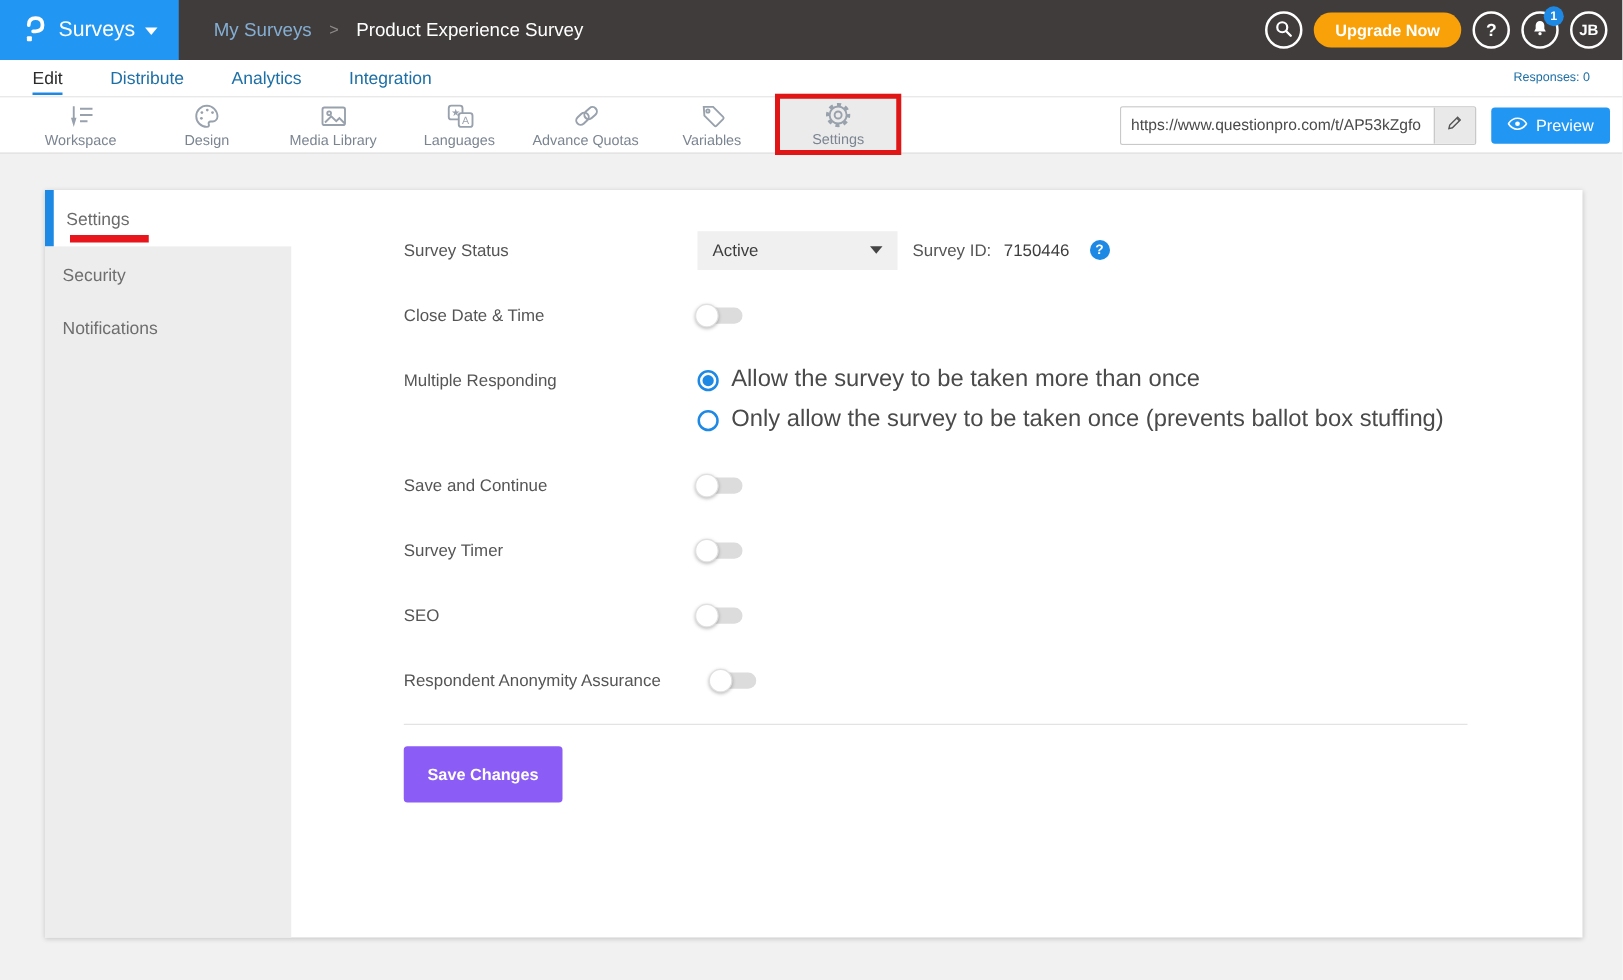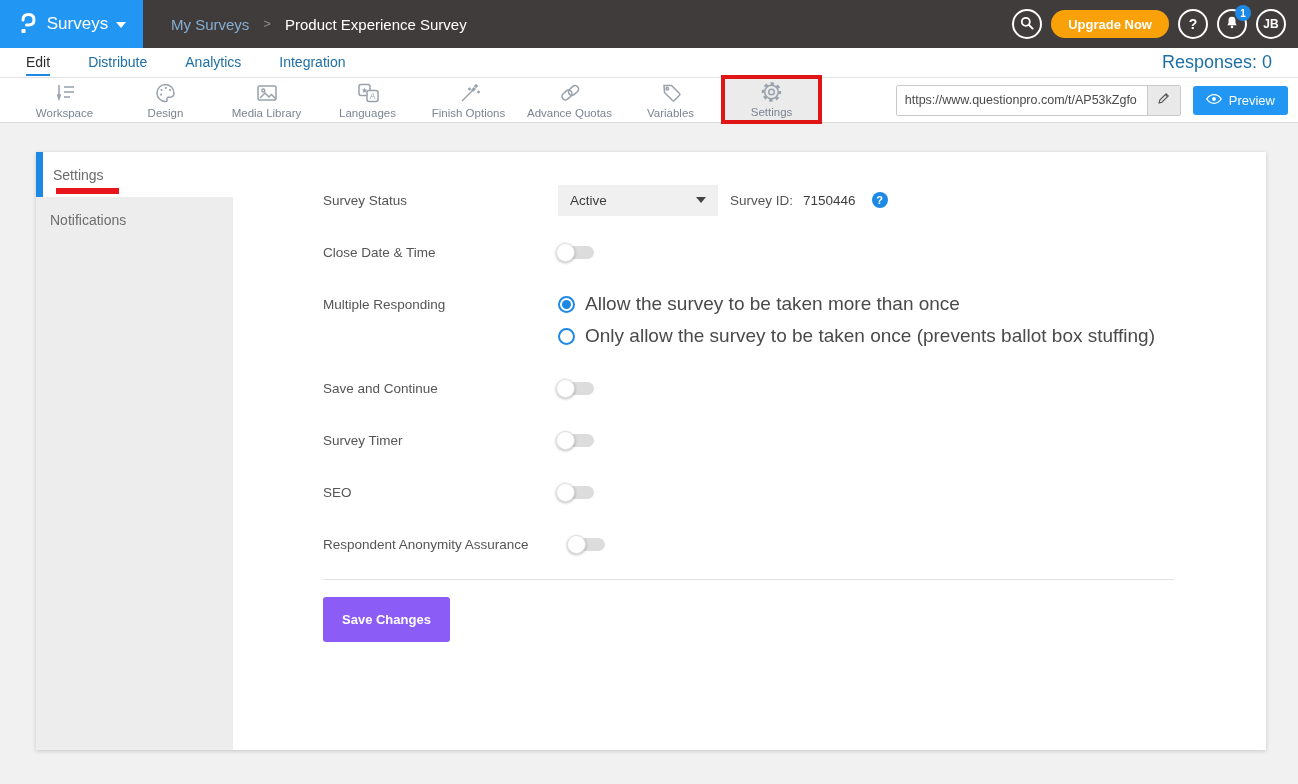--- a/index.html
+++ b/index.html
@@ -18,21 +18,21 @@
   .topbar-right { margin-left:auto; display:flex; align-items:center; gap:9px; padding-right:12px; }
   .circle-btn { width:30px; height:30px; border-radius:50%; border:2px solid #fff; display:flex; align-items:center; justify-content:center; color:#fff; font-weight:bold; font-size:14px; cursor:pointer; background:transparent; position:relative; }
   .upgrade-btn { height:28px; padding:0 17px; border:none; border-radius:14px; background:#f9a109; color:#fff; font-weight:bold; font-size:13px; cursor:pointer; font-family:"Liberation Sans",sans-serif; }
   .badge { position:absolute; top:-6px; right:-6px; min-width:16px; height:16px; border-radius:50%; background:#1e88e5; color:#fff; font-size:10px; font-weight:bold; display:flex; align-items:center; justify-content:center; }
 
   
   .navrow { height:30px; background:#fff; border-bottom:1px solid #e2e2e2; display:flex; align-items:center; padding:0 26px; }
   .nav-tabs { display:flex; gap:38px; }
   .nav-tab { font-size:14px; color:#1d6fa5; cursor:pointer; padding:4px 0 6px 0; }
   .nav-tab.active { color:#2b2b2b; border-bottom:2px solid #1e88e5; padding-bottom:4px; }
-  .responses { margin-left:auto; font-size:18px; color:#1d6fa5; }
+  .responses { margin-left:auto; font-size:10px; color:#1d6fa5; }
 
   
   .toolbar { height:45px; background:#fff; border-bottom:1px solid #dcdcdc; display:flex; align-items:center; padding-left:14px; position:relative; }
   .tool-item { width:101px; height:45px; display:flex; flex-direction:column; align-items:center; justify-content:center; gap:2px; cursor:pointer; color:#7b8591; font-size:11.5px; }
   .tool-item svg { display:block; }
   .tool-item.highlighted { background:#ebebeb; border:4px solid #e01515; height:49px; position:relative; top:-1px; z-index:2; }
   .toolbar-right { margin-left:auto; display:flex; align-items:center; gap:12px; padding-right:10px; }
   .url-wrap { display:flex; align-items:stretch; height:31px; border:1px solid #c9c9c9; border-radius:2px; overflow:hidden; background:#fff; }
   .url-input { width:250px; border:none; outline:none; padding:0 8px; font-size:12.5px; color:#4a4a4a; font-family:"Liberation Sans",sans-serif; }
   .url-edit { width:33px; background:#e9e9e9; border-left:1px solid #c9c9c9; display:flex; align-items:center; justify-content:center; cursor:pointer; }
@@ -171,32 +171,20 @@
       <svg width="26" height="24" viewBox="0 0 26 24">
         <rect x="4" y="3.5" width="11" height="11" rx="2" fill="#fff" stroke="#98a1ac" stroke-width="1.5"></rect>
         <text x="9.5" y="12" text-anchor="middle" font-size="8" fill="#98a1ac">★</text>
         <rect x="12" y="9.5" width="11" height="11" rx="2" fill="#fff" stroke="#98a1ac" stroke-width="1.5"></rect>
         <text x="17.5" y="18" text-anchor="middle" font-size="8.5" fill="#98a1ac">A</text>
       </svg>
     </span>
     <span>Languages</span>
   </div>
 
-  <div class="tool-item">
-    <span>
-      <svg width="26" height="24" viewBox="0 0 26 24" fill="none" stroke="#98a1ac" stroke-width="1.5">
-        <line x1="6" y1="20" x2="16" y2="10"></line>
-        <line x1="16" y1="10" x2="19" y2="7" stroke-width="3"></line>
-        <path d="M20 3 v4 M18 5 h4" stroke-width="1.3"></path>
-        <path d="M22.5 9.5 v3 M21 11 h3" stroke-width="1.3"></path>
-        <path d="M13.5 6.5 v3 M12 8 h3" stroke-width="1.3"></path>
-      </svg>
-    </span>
-    <span>Finish Options</span>
-  </div>
 
   <div class="tool-item">
     <span>
       <svg width="26" height="24" viewBox="0 0 26 24" fill="none" stroke="#98a1ac" stroke-width="1.6">
         <rect x="4.5" y="10.5" width="11" height="7" rx="3.5" transform="rotate(-42 10 14)"></rect>
         <rect x="11" y="6" width="11" height="7" rx="3.5" transform="rotate(-42 16.5 9.5)"></rect>
       </svg>
     </span>
     <span>Advance Quotas</span>
   </div>
@@ -248,20 +236,21 @@
 
 <div class="content">
   <div class="card">
 
     <div class="sidebar">
       <div class="side-item-active">
         <span>Settings</span>
         <span class="red-underline"></span>
       </div>
       <div class="side-rest">
+        <div class="side-item">Security</div>
         <div class="side-item">Notifications</div>
       </div>
     </div>
 
     <div class="main">
 
       <div class="form-row">
         <span class="f-label">Survey Status</span>
         <div class="select-box">
           <span>Active</span>

